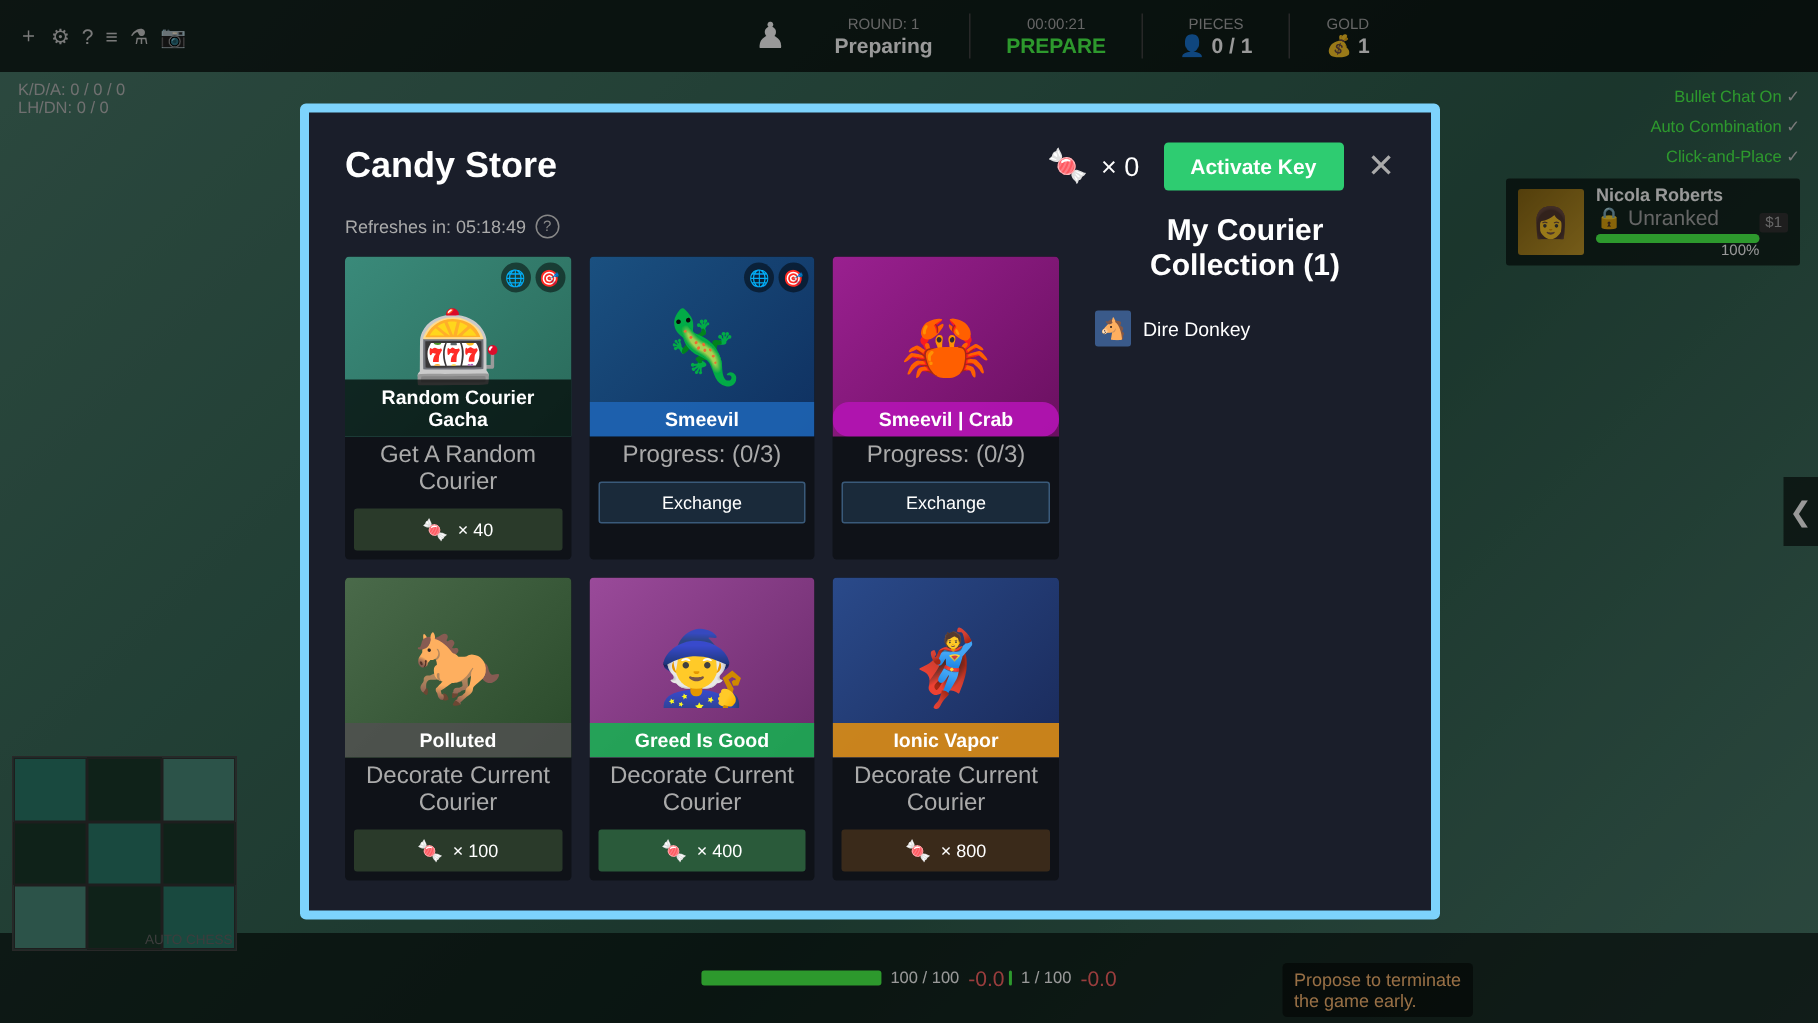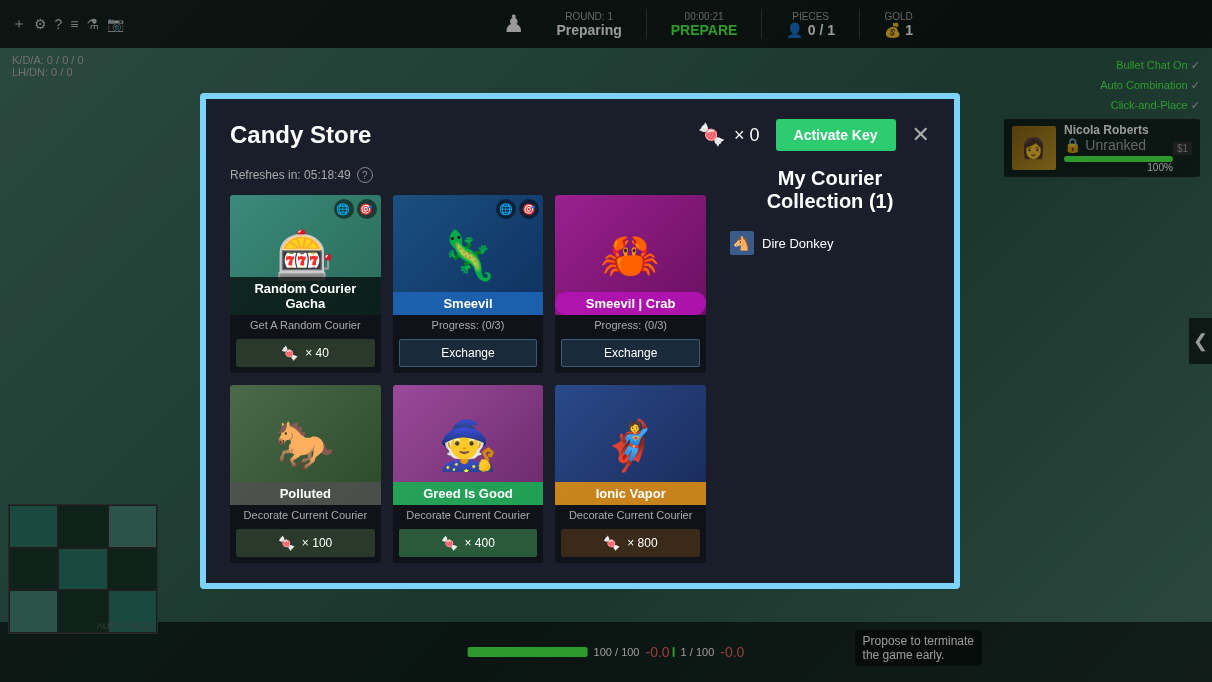--- a/index.html
+++ b/index.html
@@ -397,21 +397,21 @@
       height: 20px;
       border-radius: 50%;
       background: rgba(0,0,0,0.5);
       display: flex;
       align-items: center;
       justify-content: center;
       font-size: 11px;
     }
 
     .item-label {
-      font-size: 11px;
+      font-size: 16px;
       color: #aaa;
       padding: 4px 6px 4px;
     }
     .item-price {
       display: flex;
       align-items: center;
       justify-content: center;
       gap: 6px;
       padding: 6px;
       background: #2a3a2a;
@@ -567,21 +567,21 @@
       <div class="hbar-fill" style="width:120px;background:#4cff4c;"></div>
       <span class="hbar-text">100 / 100</span>
       <span class="hbar-neg">-0.0</span>
     </div>
     <div class="hbar">
       <div class="hbar-fill" style="width:2px;background:#4cff4c;"></div>
       <span class="hbar-text">1 / 100</span>
       <span class="hbar-neg">-0.0</span>
     </div>
   </div>
-  <div style="position:absolute;right:230px;bottom:16px;font-size:12px;color:#ffffff;background:rgba(0,0,0,0.5);padding:4px 8px;border-radius:3px;">
+  <div style="position:absolute;right:230px;bottom:4px;font-size:12px;color:#fdba74;background:rgba(0,0,0,0.5);padding:4px 8px;border-radius:3px;">
     <div>Propose to terminate</div>
     <div>the game early.</div>
   </div>
 </div>
 
 <button class="right-edge-btn">❮</button>
 
 <div class="modal-overlay">
   <div class="modal">
 

